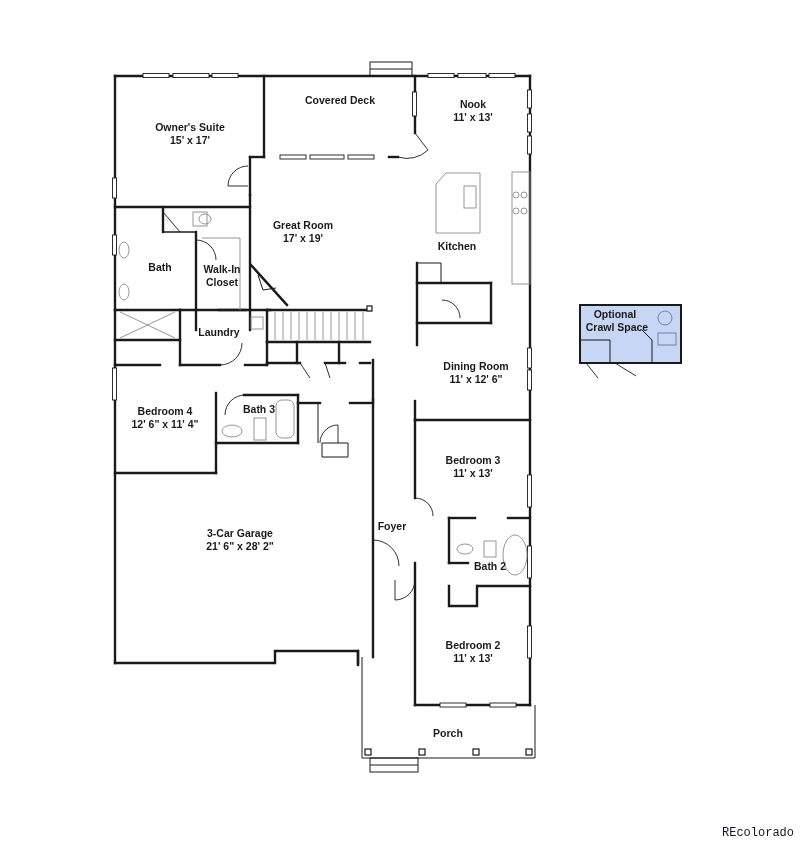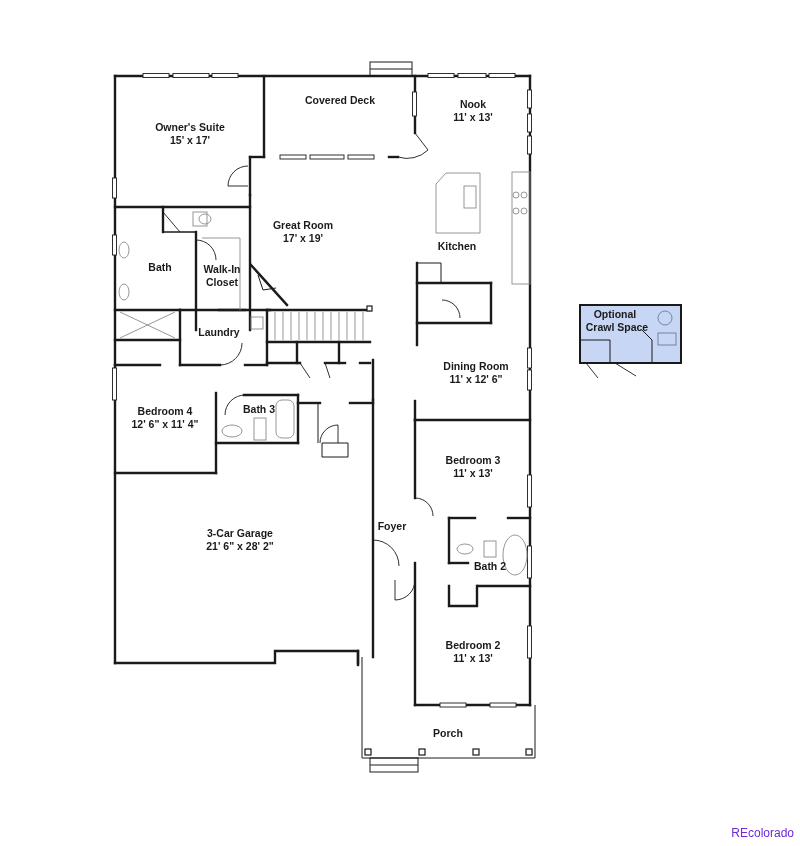--- a/index.html
+++ b/index.html
@@ -6,21 +6,21 @@
   body { width: 800px; height: 846px; position: relative; overflow: hidden; font-family: "Liberation Sans", sans-serif; }
   svg { position: absolute; left: 0; top: 0; }
   .wall { stroke: #1a1a1a; stroke-width: 2.4; fill: none; stroke-linecap: square; }
   .thin { stroke: #1a1a1a; stroke-width: 1; fill: none; }
   .fix { stroke: #8a8a8a; stroke-width: 0.9; fill: none; }
   .win { fill: #ffffff; stroke: #1a1a1a; stroke-width: 0.9; }
   .door { stroke: #1a1a1a; stroke-width: 0.9; fill: none; }
   .post { fill: #ffffff; stroke: #1a1a1a; stroke-width: 1.2; }
   .lbl { font-family: "Liberation Sans", sans-serif; font-size: 10.5px; font-weight: bold; fill: #1a1a1a; text-anchor: middle; }
   .crawl { fill: #c7d6f5; stroke: #1a1a1a; stroke-width: 2; }
-  .watermark { position: absolute; right: 6px; bottom: 6px; font-family: Liberation Sans, sans-serif; font-size: 12px; color: #6d28d9; }
+  .watermark { position: absolute; right: 6px; bottom: 6px; font-family: Liberation Mono, monospace; font-size: 12px; color: #0f172a; }
 </style>
 </head>
 <body>
 
 <svg width="800" height="846" viewBox="0 0 800 846">
 
   <g>
 
     <path class="wall" d="M115 76 H530"></path>
 

